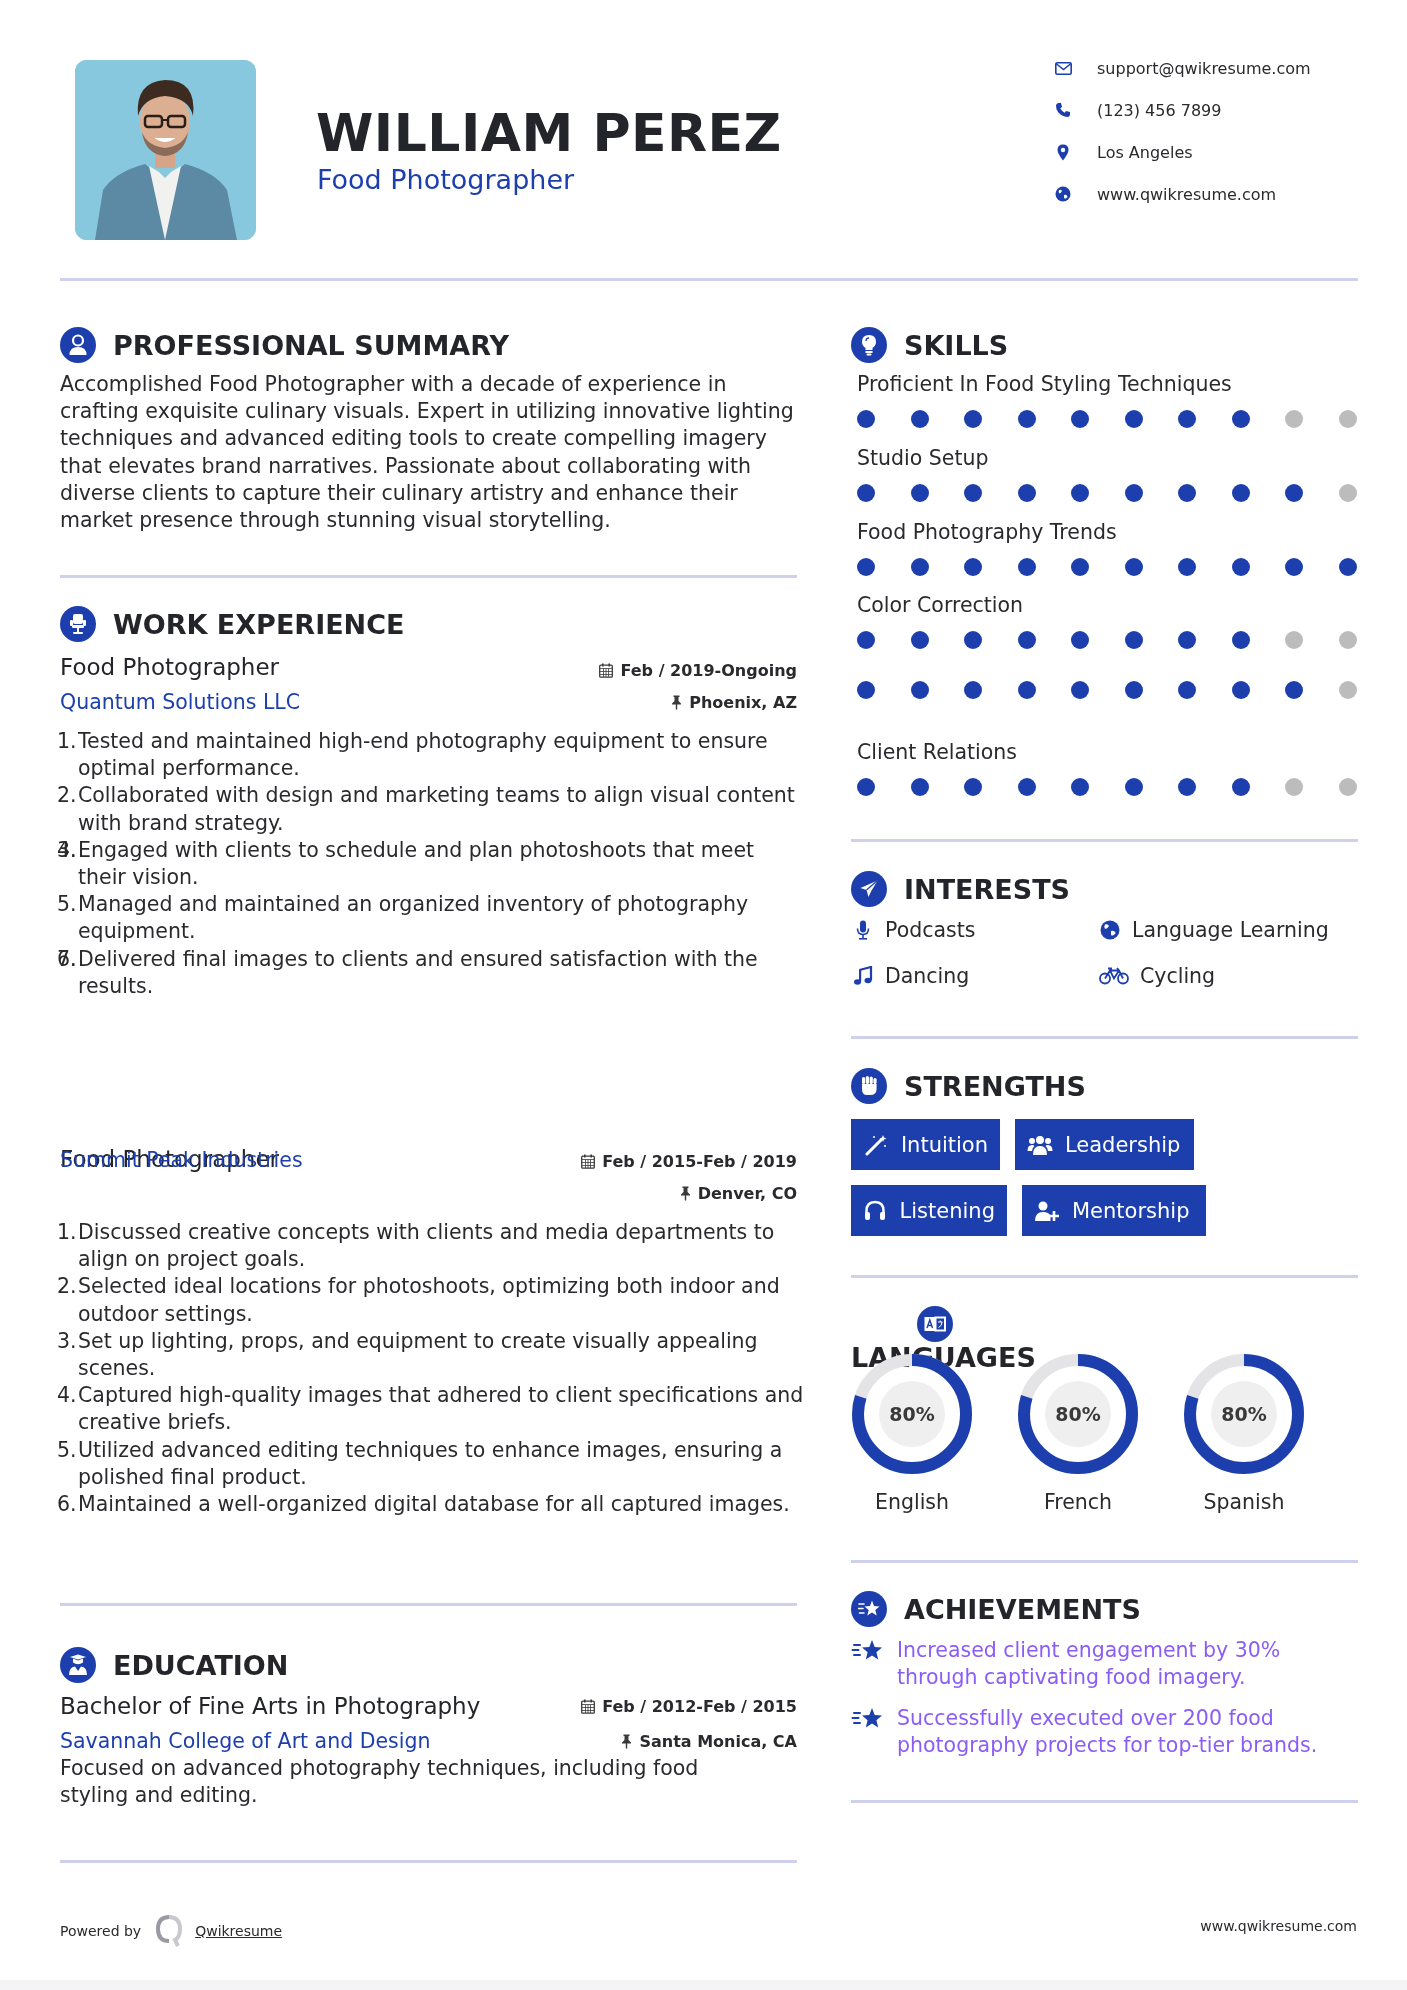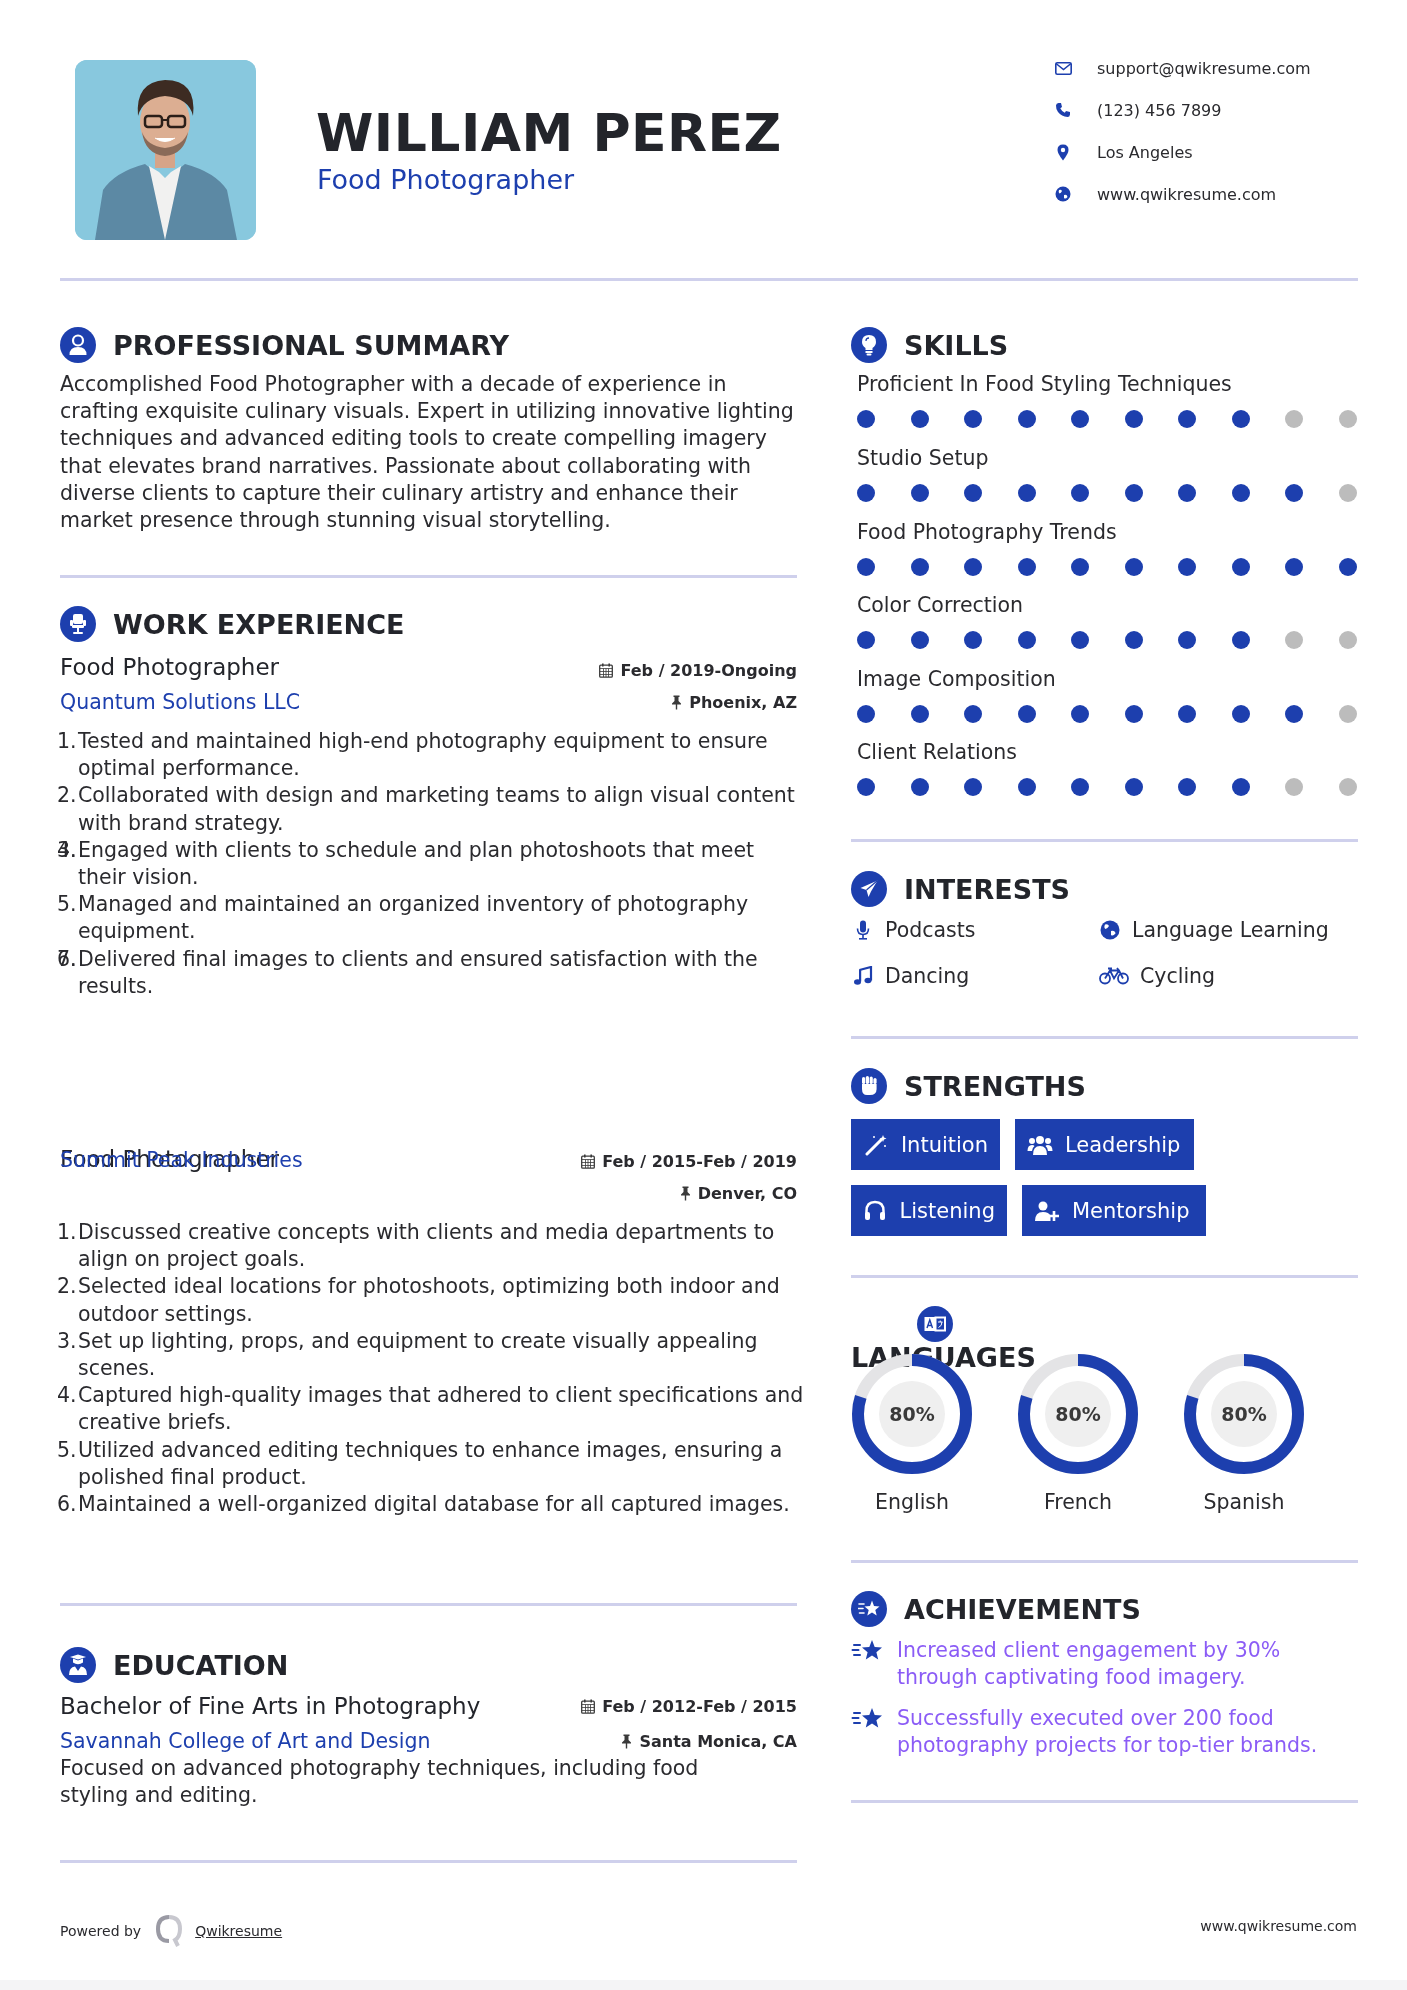--- a/index.html
+++ b/index.html
@@ -290,21 +290,20 @@
       <span class="dot"></span>
       <span class="dot"></span>
       <span class="dot"></span>
       <span class="dot"></span>
       <span class="dot"></span>
       <span class="dot off"></span>
       <span class="dot off"></span>
     </div>
 </div>
 <div class="abs" style="left:857px; top:667px;">
-  <div class="skill-label">Image Composition</div>
   <div class="dots" style="margin-top:14px;">
       <span class="dot"></span>
       <span class="dot"></span>
       <span class="dot"></span>
       <span class="dot"></span>
       <span class="dot"></span>
       <span class="dot"></span>
       <span class="dot"></span>
       <span class="dot"></span>
       <span class="dot"></span>

